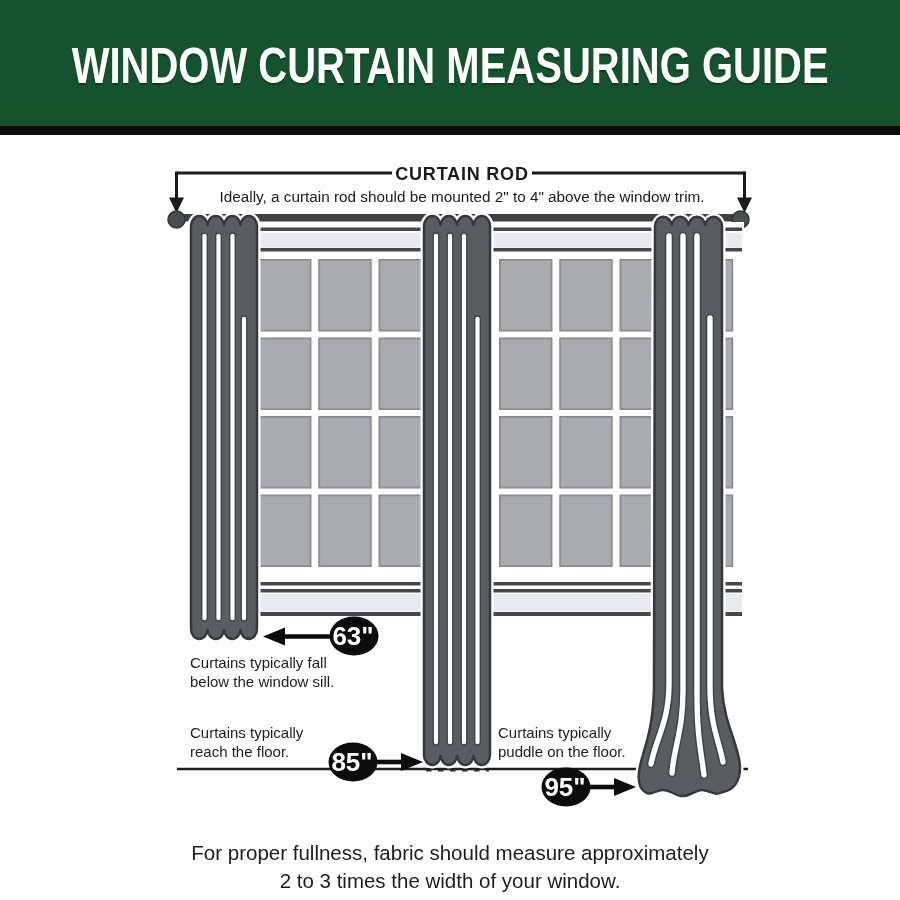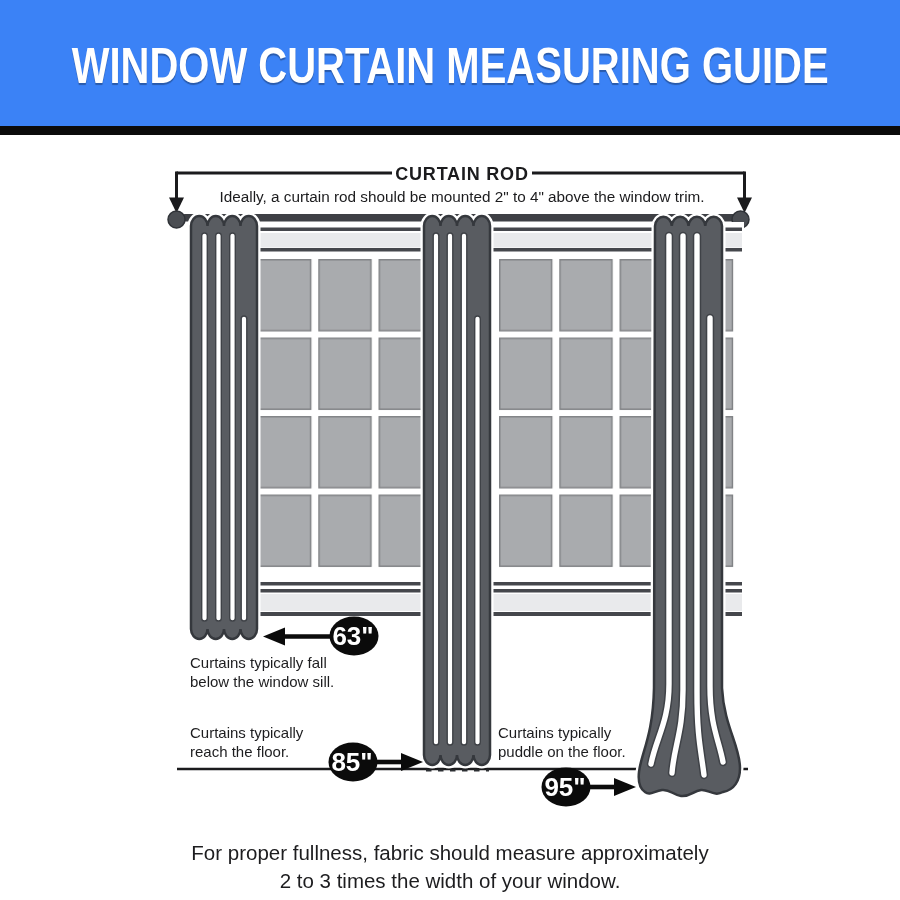--- a/index.html
+++ b/index.html
@@ -1,18 +1,18 @@
 <!DOCTYPE html>
 <html><head>
 <meta charset="utf-8">
 <style>
   html,body{margin:0;padding:0;background:#ffffff;}
   .page{position:relative;width:900px;height:900px;background:#ffffff;overflow:hidden;
         font-family:"Liberation Sans", sans-serif;}
-  .banner{height:126px;background:#3b82f6;display:flex;align-items:center;justify-content:center;
+  .banner{height:126px;background:#14532d;display:flex;align-items:center;justify-content:center;
           padding-top:5px;box-sizing:border-box;}
   .banner h1{margin:0;color:#ffffff;font-size:50px;font-weight:bold;letter-spacing:0px;
              transform:scaleX(0.8);transform-origin:center;white-space:nowrap;
              text-shadow:0 2px 1px rgba(0,0,0,0.3);}
   .black-bar{height:9px;background:#0b0b0b;}
   svg{display:block;}
   text{font-family:"Liberation Sans", sans-serif;}
   .callout-label{font-size:18px;font-weight:bold;letter-spacing:0.8px;fill:#1b1b1d;}
   .callout-note{font-size:15.3px;fill:#1b1b1d;}
   .annot{font-size:15px;fill:#1d1d1f;}

